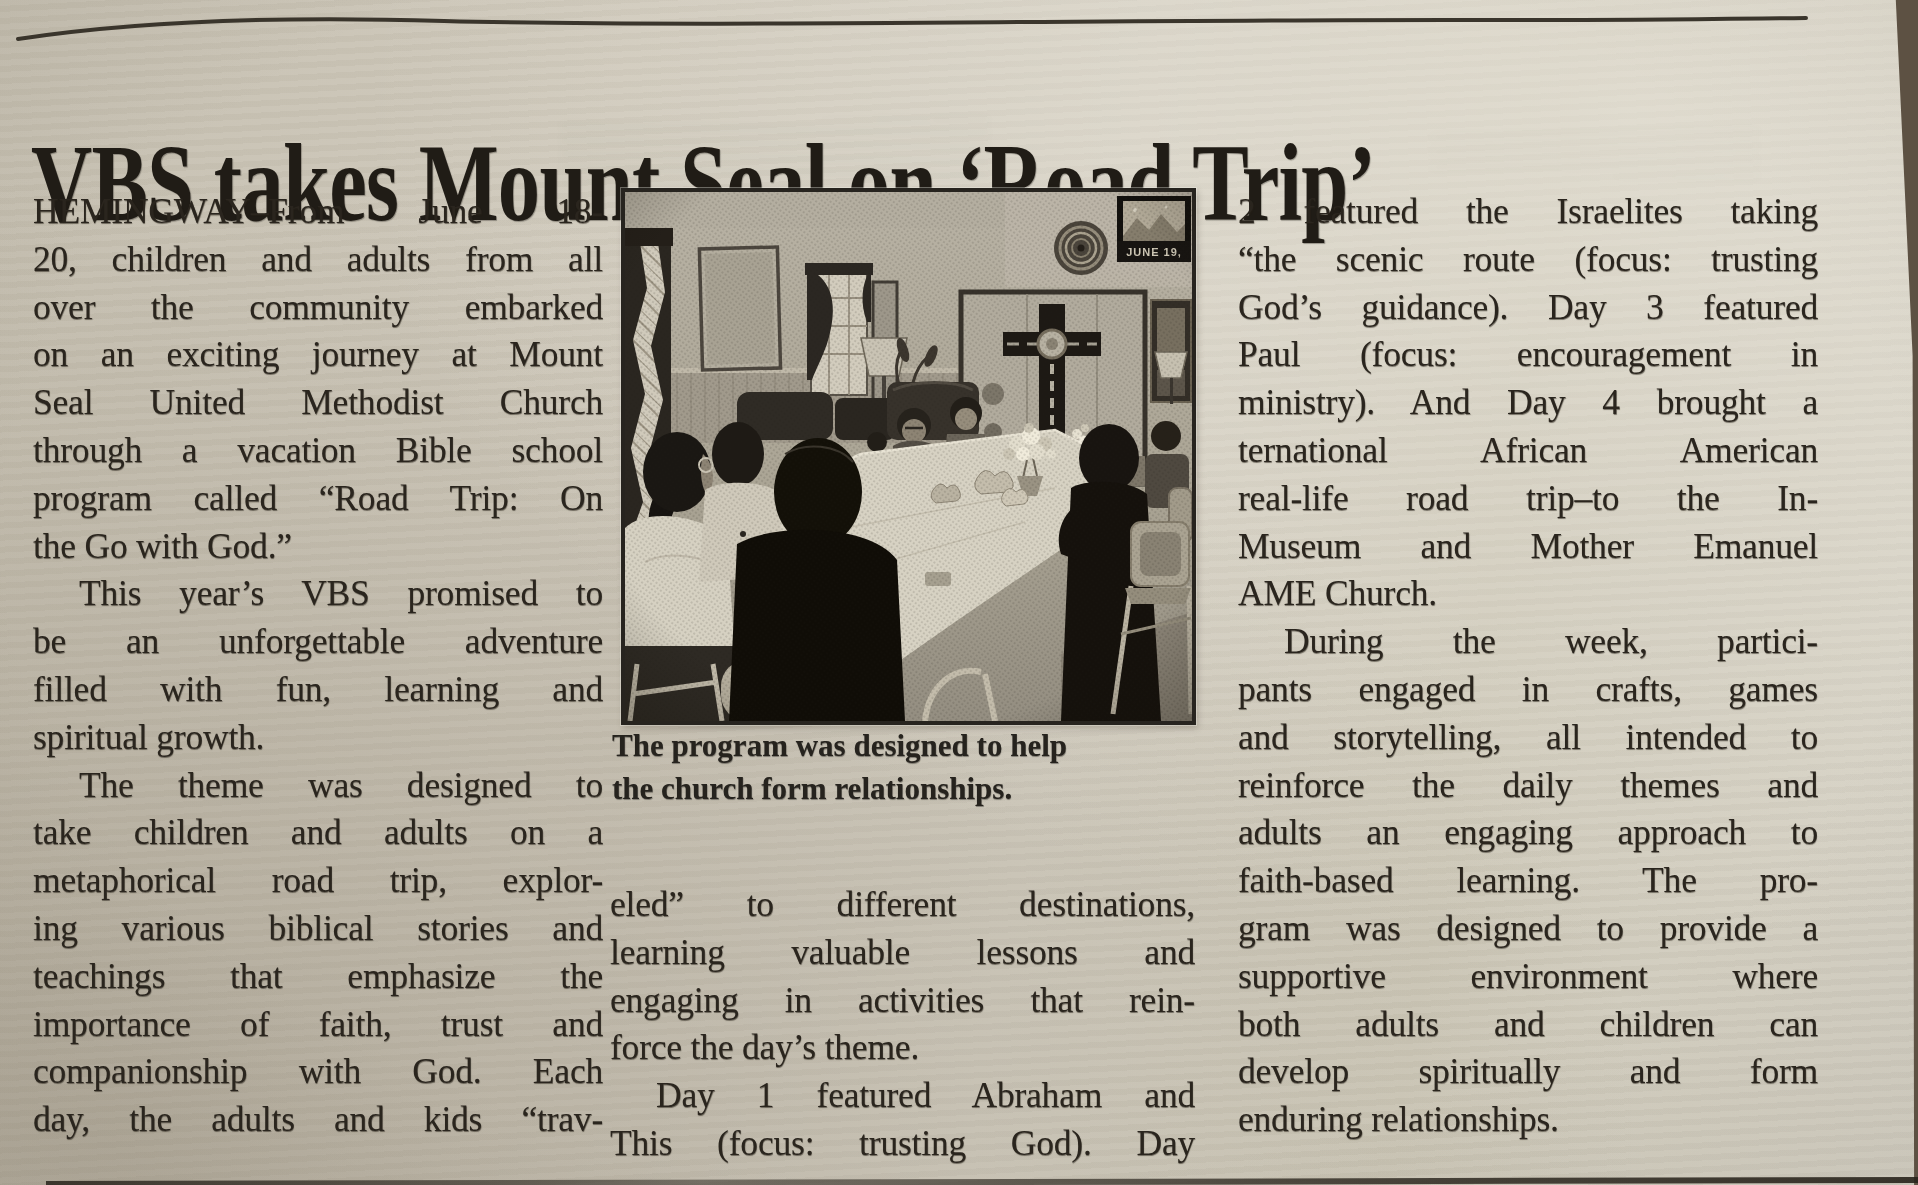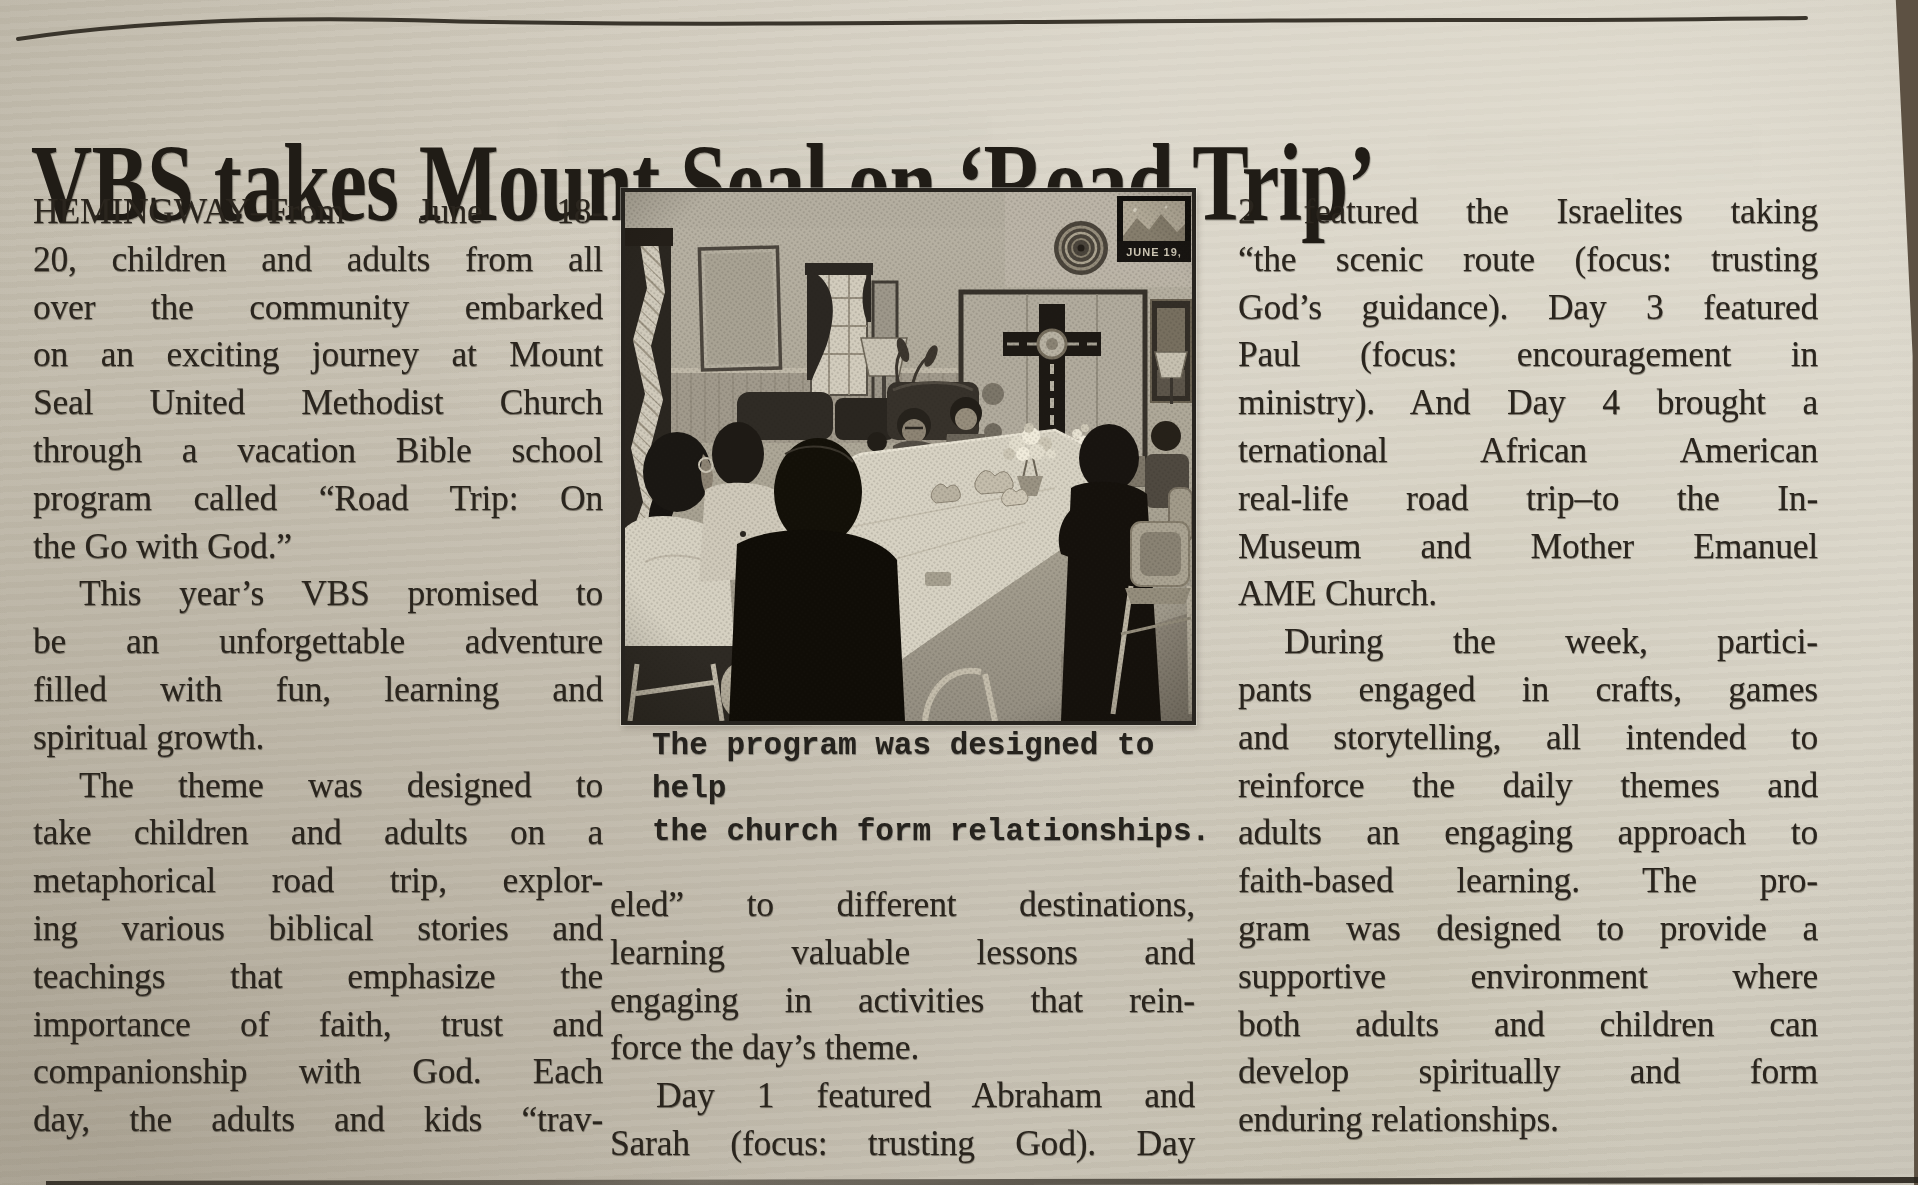--- a/index.html
+++ b/index.html
@@ -21,23 +21,23 @@
   .col{position:absolute;font-size:35.5px;line-height:47.8px;color:#2a251e;
     letter-spacing:-0.2px;
     text-shadow:0.4px 0.6px 0.8px rgba(39,33,24,0.55);}
   .col .line{text-align:justify;text-align-last:justify;}
   .col .line.nojust{text-align-last:left;}
   .col .line.indent{text-indent:46px;}
   #col1{left:33px;top:188px;width:570px;}
   #col2{left:610px;top:852px;width:585px;margin-top:29px;}
   #col3{left:1238px;top:188px;width:580px;}
   .caption{position:absolute;left:612px;top:724px;width:582px;
-    font-family:Liberation Mono, monospace;font-weight:700;
+    font-family:Liberation Serif, serif;font-weight:700;
     font-size:31px;line-height:43px;color:#26231e;
-    text-shadow:0.4px 0.5px 0.8px rgba(38,35,30,0.45);margin-left:40px;}
+    text-shadow:0.4px 0.5px 0.8px rgba(38,35,30,0.45);}
   .photo{position:absolute;left:621px;top:188px;width:575px;height:537px;
     border:4px solid #27241f;box-sizing:border-box;background:#aaa497;
     box-shadow:0 0 0 1px rgba(250,248,240,0.35), 2px 3px 6px rgba(60,52,40,0.25);}
   .photo svg{display:block;}
   .edge-right{position:absolute;right:0;top:0;width:30px;height:100%;
     background:linear-gradient(180deg,#564a3d,#6b5d4d 40%,#75675ا 70%,#6b5d4d);
     background-color:#5d5143;
     clip-path:polygon(26% 0, 100% 0, 100% 100%, 87% 100%, 82% 30%);}
   .edge-bottom{position:absolute;left:46px;bottom:0;width:1872px;height:6px;
     background:linear-gradient(90deg,rgba(40,35,27,0.85),rgba(40,35,27,0.5) 35%,rgba(40,35,27,0.8) 70%,rgba(40,35,27,0.9));
@@ -83,21 +83,21 @@
       <div class="line">importance of faith, trust and</div>
       <div class="line">companionship with God. Each</div>
       <div class="line">day, the adults and kids “trav-</div>
     </div>
   <div class="col" id="col2">
       <div class="line">eled” to different destinations,</div>
       <div class="line">learning valuable lessons and</div>
       <div class="line">engaging in activities that rein-</div>
       <div class="line nojust">force the day’s theme.</div>
       <div class="line indent">Day 1 featured Abraham and</div>
-      <div class="line">Sarah (focus: trusting God). Day</div>
+      <div class="line">This (focus: trusting God). Day</div>
     </div>
   <div class="col" id="col3">
       <div class="line">2 featured the Israelites taking</div>
       <div class="line">“the scenic route (focus: trusting</div>
       <div class="line">God’s guidance). Day 3 featured</div>
       <div class="line">Paul (focus: encouragement in</div>
       <div class="line">ministry). And Day 4 brought a</div>
       <div class="line">ternational African American</div>
       <div class="line">real-life road trip–to the In-</div>
       <div class="line">Museum and Mother Emanuel</div>

